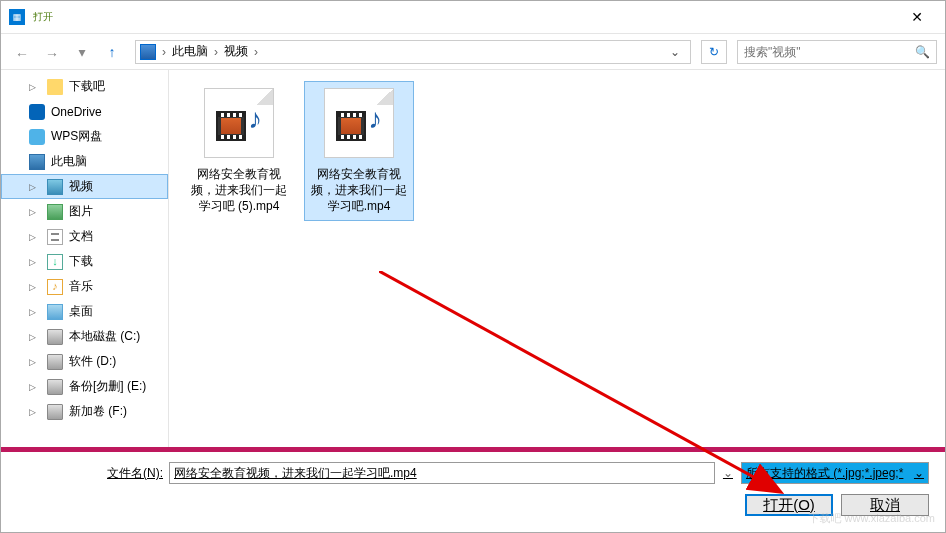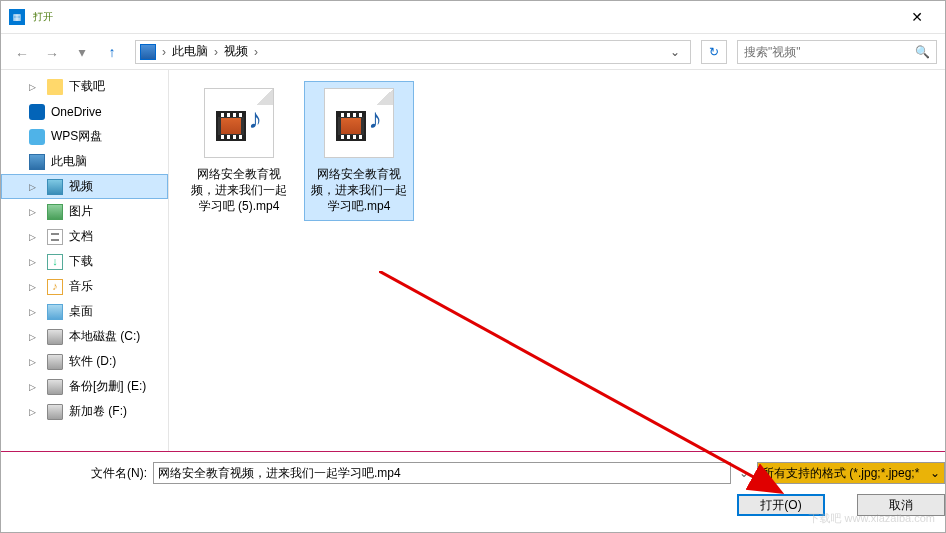--- a/index.html
+++ b/index.html
@@ -69,28 +69,28 @@
 .thumb-video { background: #fff; border: 1px solid #ccc; display: flex; align-items: center; justify-content: center; position: relative; }
 .thumb-video::before { content:""; position:absolute; top:0; right:0; width:16px; height:16px; background: linear-gradient(135deg, transparent 50%, #ddd 50%); }
 .video-inner { position: relative; width: 46px; height: 40px; }
 .filmstrip { position:absolute; left:0; bottom:2px; width:30px; height:30px; background:#333; border:2px solid #222; }
 .filmstrip::before,.filmstrip::after { content:""; position:absolute; left:0; right:0; height:4px; background: repeating-linear-gradient(90deg,#222 0 3px,#fff 3px 6px); }
 .filmstrip::before{top:0;} .filmstrip::after{bottom:0;}
 .film-frame { position:absolute; inset:5px 3px; background: linear-gradient(#d9622a,#b8491c); }
 .music-note { position:absolute; right:0; top:0; font-size:28px; color:#1f5fa8; }
 .file-label { font-size: 12px; line-height: 16px; word-break: break-all; }
 
-.footer { border-top: 1px solid #be185d; padding: 10px 0 16px; background: #fff; position: relative; }
+.footer { border-top: 5px solid #be185d; padding: 10px 16px 16px; background: #fff; position: relative; text-decoration: underline; }
 .filename-row { display: flex; align-items: center; gap: 6px; margin-bottom: 10px; }
 .filename-row label { padding-left: 90px; }
 .filename-row input { flex: 1; height: 22px; border: 1px solid #999; padding: 0 4px; outline: none; font-size: 12px; }
-.filetype { width: 188px; height: 22px; border: 1px solid #999; display: flex; align-items: center; padding: 0 4px; background: #eab308; cursor: pointer; }
+.filetype { width: 188px; height: 22px; border: 1px solid #999; display: flex; align-items: center; padding: 0 4px; background: #0ea5e9; cursor: pointer; }
 .filetype span:first-child { flex: 1; white-space: nowrap; overflow: hidden; }
 .btn-row { display: flex; justify-content: flex-end; gap: 8px; }
-.btn { width: 88px; height: 22px; border: 1px solid #888; background: #e8e8e8; cursor: pointer; font-size: 12px; display: flex; align-items: center; justify-content: center; margin-left: 24px; }
+.btn { width: 88px; height: 22px; border: 1px solid #888; background: #e8e8e8; cursor: pointer; font-size: 15px; display: flex; align-items: center; justify-content: center; }
 .btn.primary { border: 2px solid #0078d4; }
 
 .arrow-annot { position: absolute; pointer-events: none; z-index: 999; }
 .watermark { position: absolute; right: 10px; bottom: 6px; color: #bbb; font-size: 11px; opacity: 0.55; pointer-events: none; }
 </style>
 </head>
 <body>
 
 <div class="window">
 

